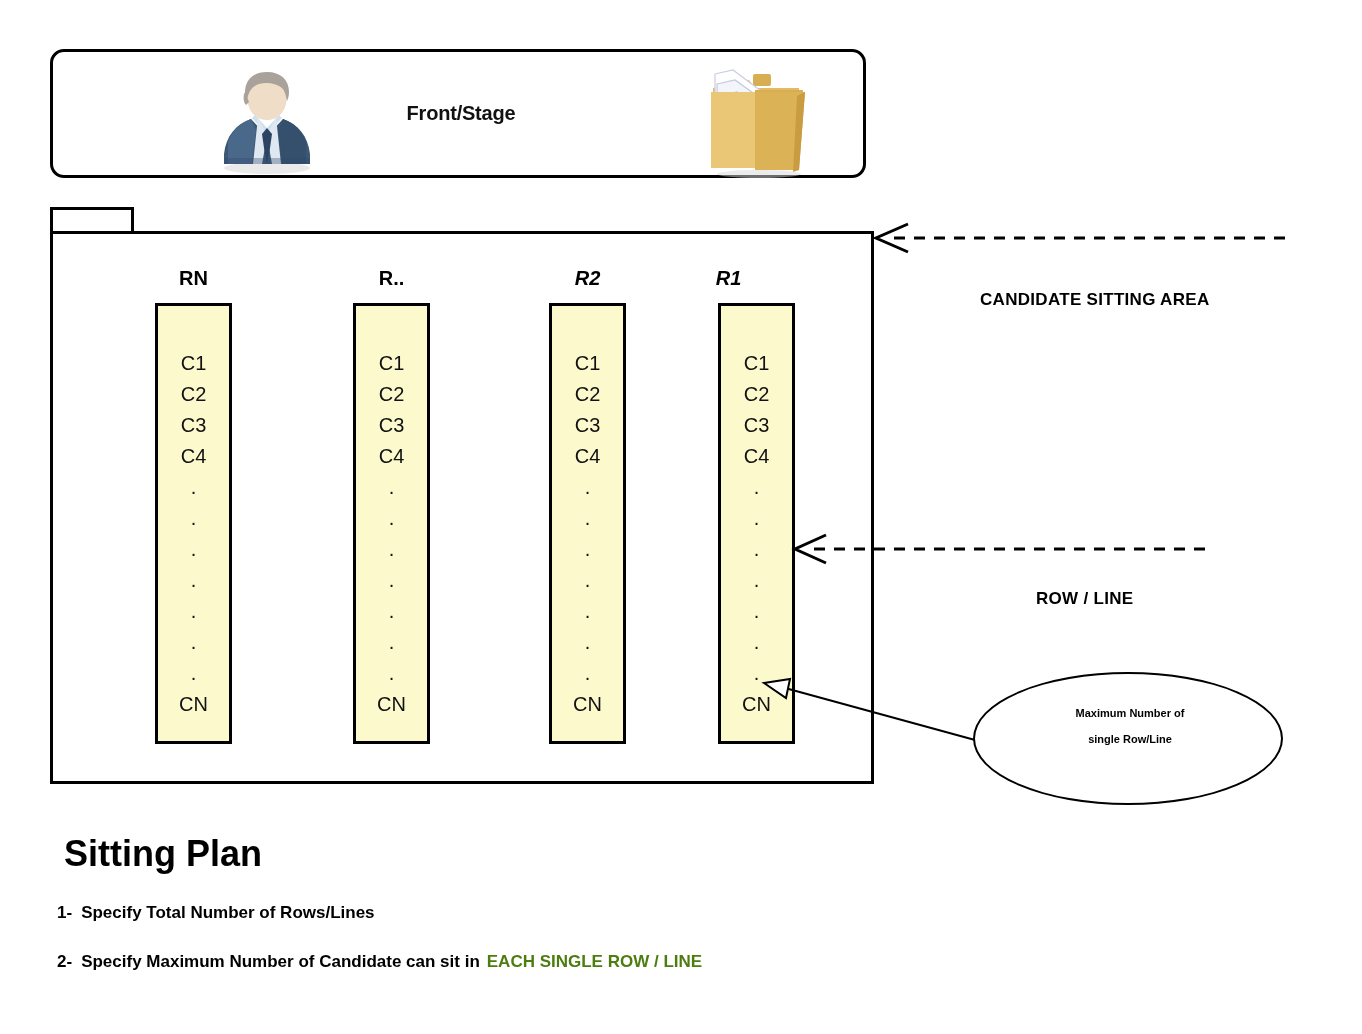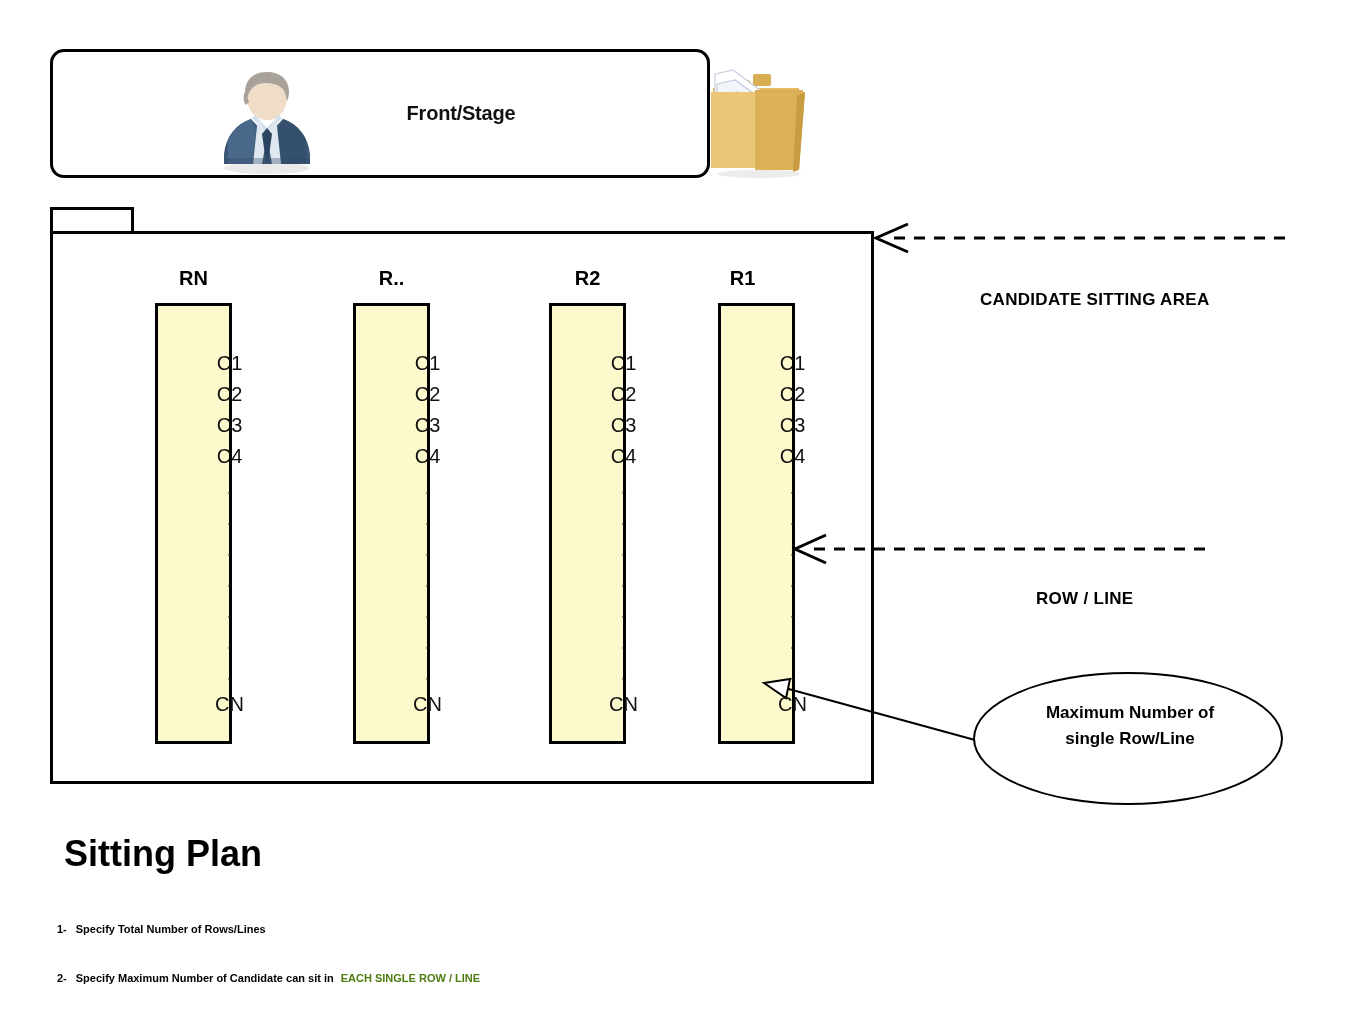--- a/index.html
+++ b/index.html
@@ -13,21 +13,21 @@
     position: relative;
     font-family: "Liberation Sans", sans-serif;
     overflow: hidden;
   }
 
   
   #stage-banner {
     position: absolute;
     left: 50px;
     top: 49px;
-    width: 660px;
+    width: 816px;
     height: 129px;
     border: 3px solid #000000;
     border-radius: 14px;
     box-sizing: border-box;
     background: #ffffff;
   }
   #stage-title {
     position: absolute;
     left: 0;
     top: 50px;
@@ -105,21 +105,20 @@
   .seat-list {
     position: absolute;
     left: 0;
     top: 42px;
     width: 100%;
     text-align: center;
     font-size: 20px;
     font-weight: normal;
     color: #111111;
     line-height: 31px;
-    padding-left: 36px;
   }
   .seat-dot {
     line-height: 31px;
     font-size: 20px;
   }
 
   
   .annot-label {
     position: absolute;
     font-size: 17px;
@@ -138,43 +137,42 @@
     border-radius: 50%;
     box-sizing: border-box;
     background: #ffffff;
   }
   #callout-text {
     position: absolute;
     left: 0;
     top: 26px;
     width: 310px;
     text-align: center;
-    font-size: 17px;
+    font-size: 11px;
     font-weight: bold;
     line-height: 26px;
     color: #000000;
   }
 
   
   #plan-heading {
     position: absolute;
     left: 64px;
     top: 833px;
     font-size: 36px;
     font-weight: bold;
     color: #000000;
   }
   .plan-step {
     position: absolute;
     left: 57px;
-    font-size: 11px;
+    font-size: 17px;
     font-weight: bold;
     color: #000000;
     white-space: nowrap;
-    margin-top: 20px;
   }
   #plan-step-1 { top: 903px; }
   #plan-step-2 { top: 952px; }
   .step-num { margin-right: 9px; }
   .highlight-red { color: #4d7c0f; }
 
   svg.overlay {
     position: absolute;
     left: 0;
     top: 0;
@@ -258,41 +256,41 @@
           <div class="seat-dot">.</div>
           <div class="seat-dot">.</div>
           <div class="seat-dot">.</div>
           <div class="seat-dot">.</div>
           <div class="seat-dot">.</div>
         </div>
       <div>CN</div>
     </div>
   </div>
 
-  <div class="row-label" style="left:499px;">R2</div>
+  <div class="row-label" style="left:499px;font-style:italic;">R2</div>
   <div class="row-column" style="left:499px;">
     <div class="seat-list">
       <div>C1</div>
       <div>C2</div>
       <div>C3</div>
       <div>C4</div>
       <div class="seat-dots">
           <div class="seat-dot">.</div>
           <div class="seat-dot">.</div>
           <div class="seat-dot">.</div>
           <div class="seat-dot">.</div>
           <div class="seat-dot">.</div>
           <div class="seat-dot">.</div>
           <div class="seat-dot">.</div>
         </div>
       <div>CN</div>
     </div>
   </div>
 
-  <div class="row-label" style="left:654px;">R1</div>
+  <div class="row-label" style="left:640px;font-style:italic;">R1</div>
   <div class="row-column" style="left:668px;">
     <div class="seat-list">
       <div>C1</div>
       <div>C2</div>
       <div>C3</div>
       <div>C4</div>
       <div class="seat-dots">
           <div class="seat-dot">.</div>
           <div class="seat-dot">.</div>
           <div class="seat-dot">.</div>

